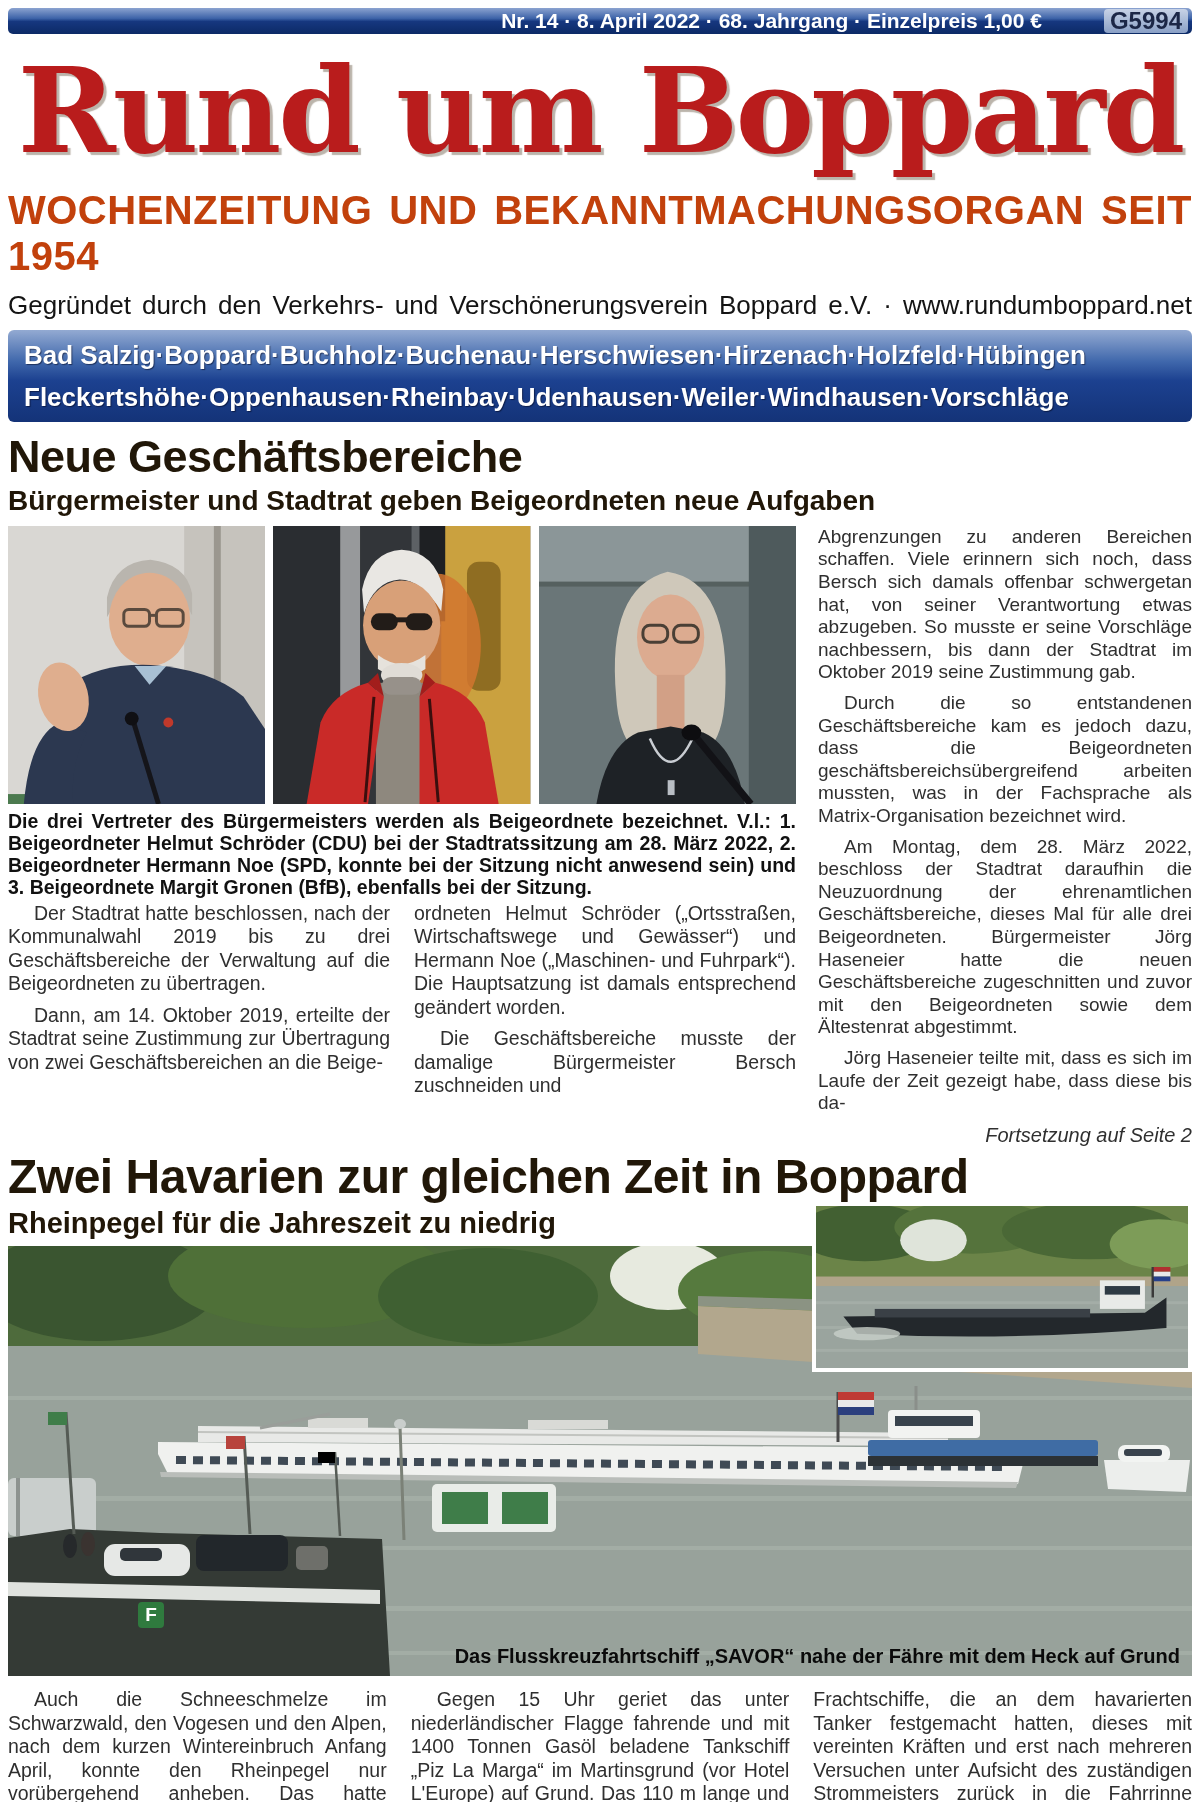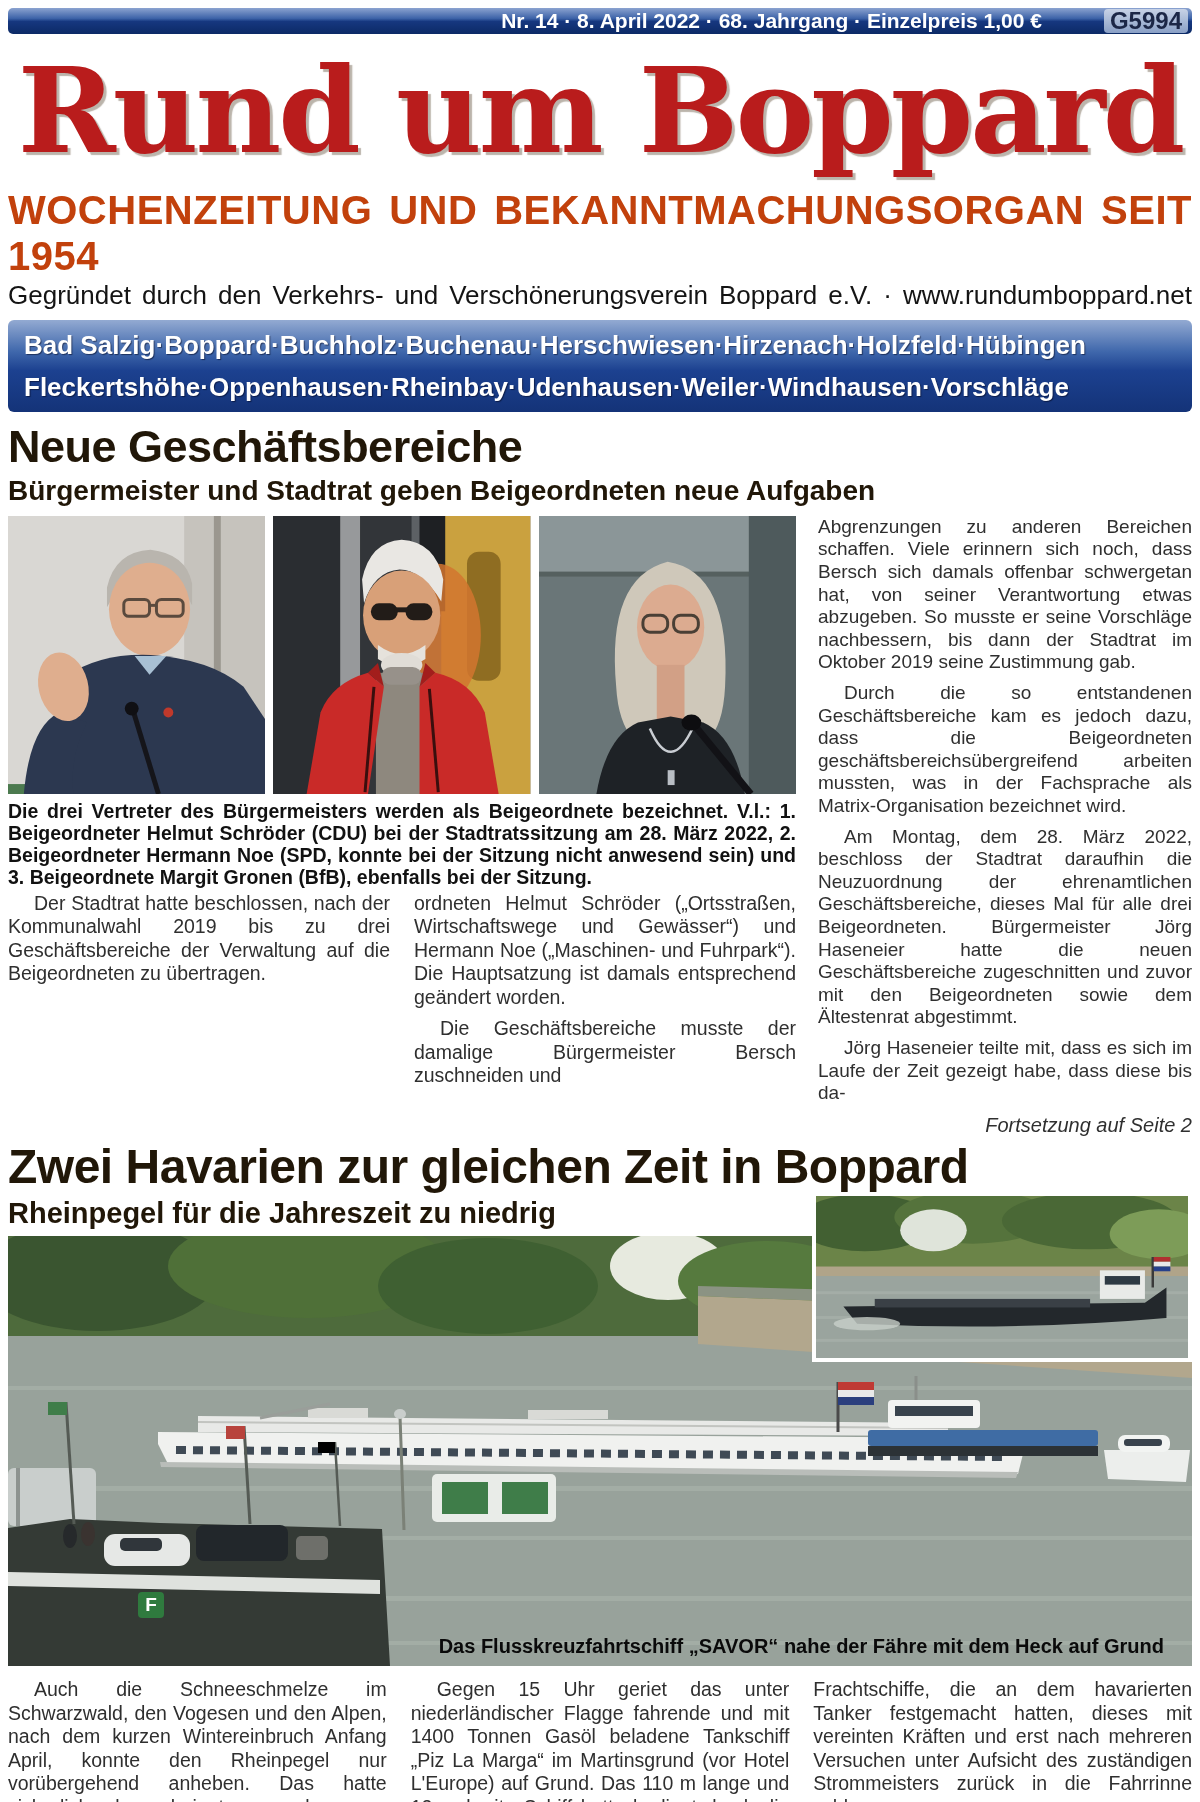--- a/index.html
+++ b/index.html
@@ -14,21 +14,21 @@
   .topbar-code { position:absolute; right:4px; top:1px; bottom:1px; display:flex; align-items:center;
     padding:0 6px; border-radius:4px; color:#1c2747; font-weight:bold; font-size:24px;
     background:linear-gradient(180deg,#c7d2e6,#8aa0c6);text-align:center; }
 
   
   .masthead-title { font-family:"DejaVu Serif", serif; font-weight:bold; font-size:118px;
     line-height:1.3; text-align:center; color:#b91c1c; letter-spacing:-3px;
     text-shadow:3px 3px 1px rgba(60,40,15,0.35); }
   .tagline { font-weight:bold; font-size:40px; line-height:1.15; color:#c2410c;
     text-align:justify; text-align-last:justify; letter-spacing:0.5px; }
-  .founded { font-size:26px; line-height:1.25; color:#141414; margin-top:0;
+  .founded { font-size:26px; line-height:1.25; color:#141414; margin-top:10px;
     text-align:justify; text-align-last:justify; }
 
   
   .navbar { margin-top:8px; border-radius:6px; padding:4px 16px;
     background:linear-gradient(180deg,#93aad2 0%,#4068ac 34%,#1c4190 55%,#143378 100%); }
   .nav-row { display:flex; align-items:center; line-height:42px; }
   .nav-town, .nav-sep { color:#fff; font-weight:bold; font-size:26px; text-shadow:1px 1px 1px rgba(0,0,20,0.5); }
 
   
   .headline1 { margin-top:10px; font-size:45px; line-height:1.12; font-weight:bold; color:#211708; letter-spacing:-0.5px; }
@@ -52,21 +52,21 @@
   .col3 p { font-size:19px; line-height:22.6px; }
   .first-noindent p:first-child { text-indent:0; }
   .continuation { font-style:italic; text-align:right; font-size:20px; color:#2f2f2f; line-height:24px; }
 
   
   .photo-main { position:relative; height:430px; margin-top:6px; }
   .photo-main > svg { width:100%; height:100%; display:block; }
   .photo-inset { position:absolute; top:-44px; right:0; width:380px; height:170px;
     border:4px solid #fff; z-index:2; }
   .photo-inset svg { width:100%; height:100%; display:block; }
-  .main-caption { position:absolute; right:28px; bottom:8px; z-index:3;
+  .main-caption { position:absolute; right:12px; bottom:8px; z-index:3;
     font-size:20px; font-weight:bold; color:#0a0a0a; }
   .ferry-sign { position:absolute; left:130px; bottom:48px; z-index:3; width:26px; height:26px;
     background:#2f7a3e; border-radius:4px; color:#fff; font-weight:bold; font-size:19px;
     display:flex; align-items:center; justify-content:center; }
 
   .bottom-cols { display:grid; grid-template-columns:repeat(3,1fr); column-gap:24px; margin-top:12px; }
 </style>
 </head>
 <body>
 
@@ -198,20 +198,21 @@
               <ellipse cx="154" cy="208" rx="10" ry="8" fill="#0d0d10"></ellipse>
             </svg>
           </div>
         </div>
 
         <div class="caption">Die drei Vertreter des Bürgermeisters werden als Beigeordnete bezeichnet. V.l.: 1. Beigeordneter Helmut Schröder (CDU) bei der Stadtratssitzung am 28. März 2022, 2. Beigeordneter Hermann Noe (SPD, konnte bei der Sitzung nicht anwesend sein) und 3. Beigeordnete Margit Gronen (BfB), ebenfalls bei der Sitzung.</div>
 
         <div class="cols2">
           <div class="bodycol">
               <p>Der Stadtrat hatte beschlossen, nach der Kommunalwahl 2019 bis zu drei Geschäftsbereiche der Verwaltung auf die Beigeordneten zu übertragen.</p>
+              <p>Dann, am 14. Oktober 2019, erteilte der Stadtrat seine Zustimmung zur Übertragung von zwei Geschäftsbereichen an die Beige-</p>
             </div>
           <div class="bodycol first-noindent">
               <p>ordneten Helmut Schröder („Ortsstraßen, Wirtschaftswege und Gewässer“) und Hermann Noe („Maschinen- und Fuhrpark“). Die Hauptsatzung ist damals entsprechend geändert worden.</p>
               <p>Die Geschäftsbereiche musste der damalige Bürgermeister Bersch zuschneiden und</p>
             </div>
         </div>
       </div>
 
       <div class="bodycol col3 first-noindent">
         <div>

